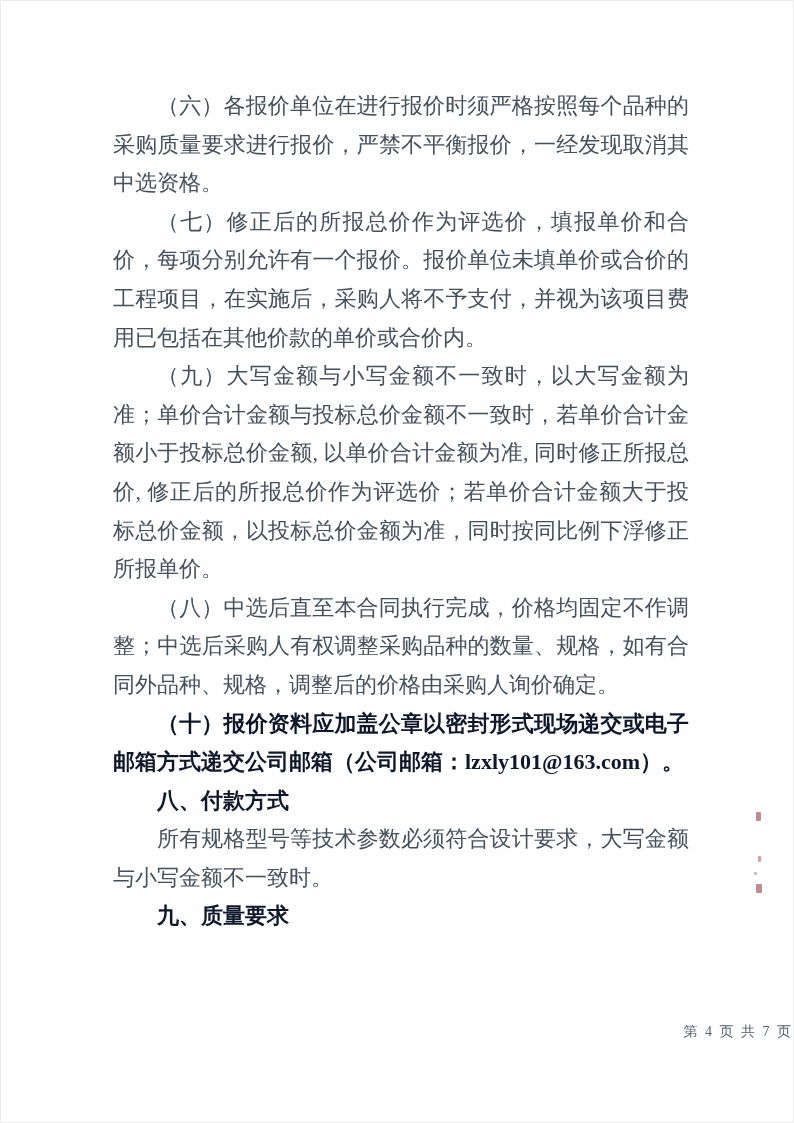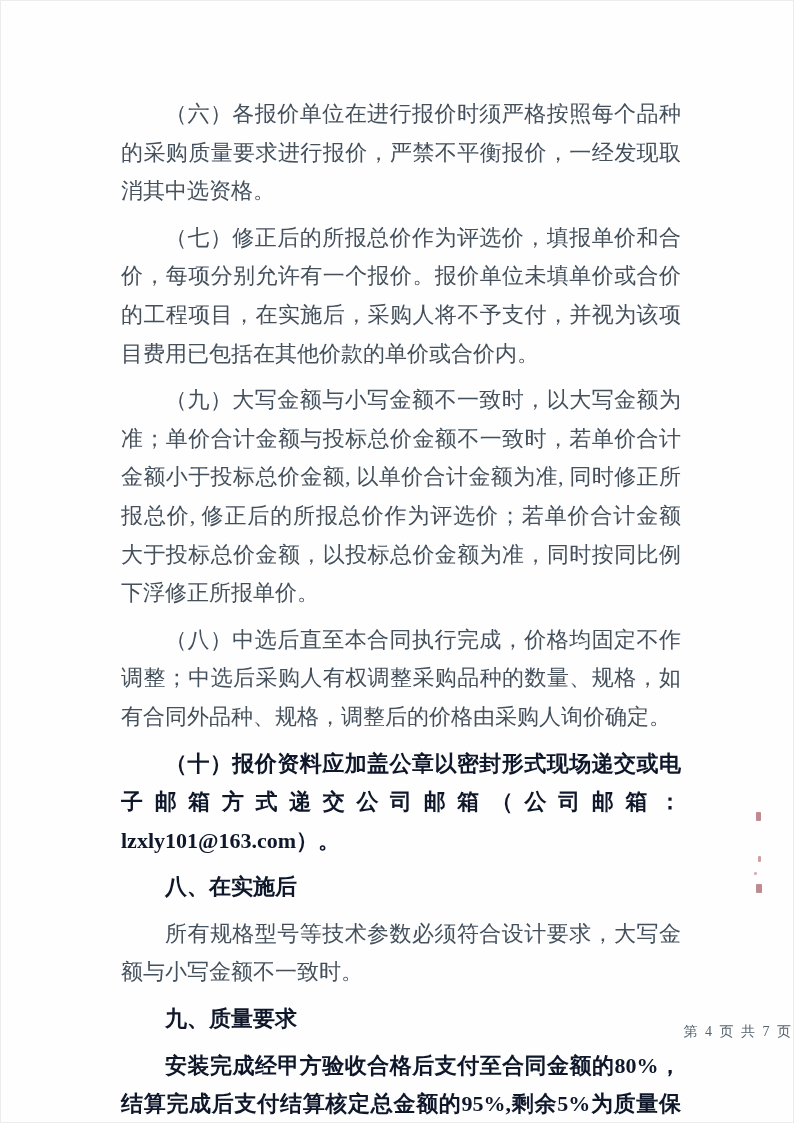--- a/index.html
+++ b/index.html
@@ -25,21 +25,21 @@
     position: absolute;
     left: 112px;
     top: 86px;
     width: 576px;
     font-size: 22px;
     line-height: 38.6px;
     color: #44505c;
     text-align: justify;
   }
   .doc-content p {
-    margin: 8px;
+    margin: 0;
     text-indent: 2em;
   }
   .doc-content p.bold,
   .doc-content p.heading {
     font-weight: bold;
     color: #0f172a;
   }
   .page-footer {
     position: absolute;
     left: 0;
@@ -59,24 +59,23 @@
 </head>
 <body>
 
 <div class="sheet">
   <div class="doc-content" id="doc-content">
       <p class="normal">（六）各报价单位在进行报价时须严格按照每个品种的采购质量要求进行报价，严禁不平衡报价，一经发现取消其中选资格。</p>
       <p class="normal">（七）修正后的所报总价作为评选价，填报单价和合价，每项分别允许有一个报价。报价单位未填单价或合价的工程项目，在实施后，采购人将不予支付，并视为该项目费用已包括在其他价款的单价或合价内。</p>
       <p class="normal">（九）大写金额与小写金额不一致时，以大写金额为准；单价合计金额与投标总价金额不一致时，若单价合计金额小于投标总价金额, 以单价合计金额为准, 同时修正所报总价, 修正后的所报总价作为评选价；若单价合计金额大于投标总价金额，以投标总价金额为准，同时按同比例下浮修正所报单价。</p>
       <p class="normal">（八）中选后直至本合同执行完成，价格均固定不作调整；中选后采购人有权调整采购品种的数量、规格，如有合同外品种、规格，调整后的价格由采购人询价确定。</p>
       <p class="bold">（十）报价资料应加盖公章以密封形式现场递交或电子邮箱方式递交公司邮箱（公司邮箱：lzxly101@163.com）。</p>
-      <p class="heading">八、在实施后</p>
+      <p class="heading">八、付款方式</p>
       <p class="normal">所有规格型号等技术参数必须符合设计要求，大写金额与小写金额不一致时。</p>
       <p class="heading">九、质量要求</p>
-      <p class="bold">安装完成经甲方验收合格后支付至合同金额的80%，结算完成后支付结算核定总金额的95%,剩余5%为质量保证金，</p>
     </div>
   <div class="page-footer">
     <span>第 4 页 共 7 页</span>
   </div>
   <div id="artifacts">
       <div class="mark" style="left: 755px; top: 811px; width: 5px; height: 9px; background: rgb(181, 118, 126);"></div>
       <div class="mark" style="left: 757px; top: 855px; width: 3px; height: 6px; background: rgb(201, 143, 150);"></div>
       <div class="mark" style="left: 753px; top: 871px; width: 3px; height: 3px; background: rgb(212, 163, 168);"></div>
       <div class="mark" style="left: 755px; top: 883px; width: 6px; height: 9px; background: rgb(181, 118, 126);"></div>
     </div>

